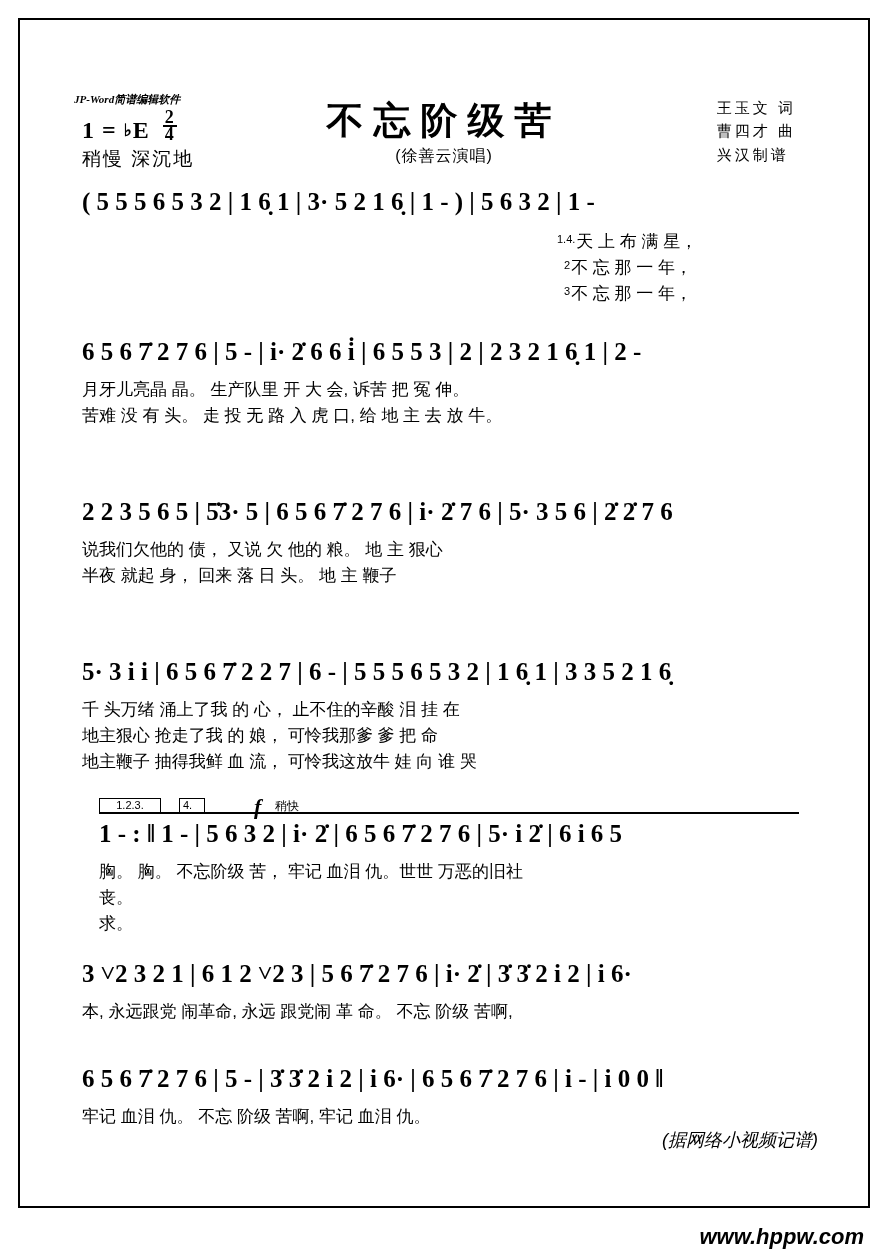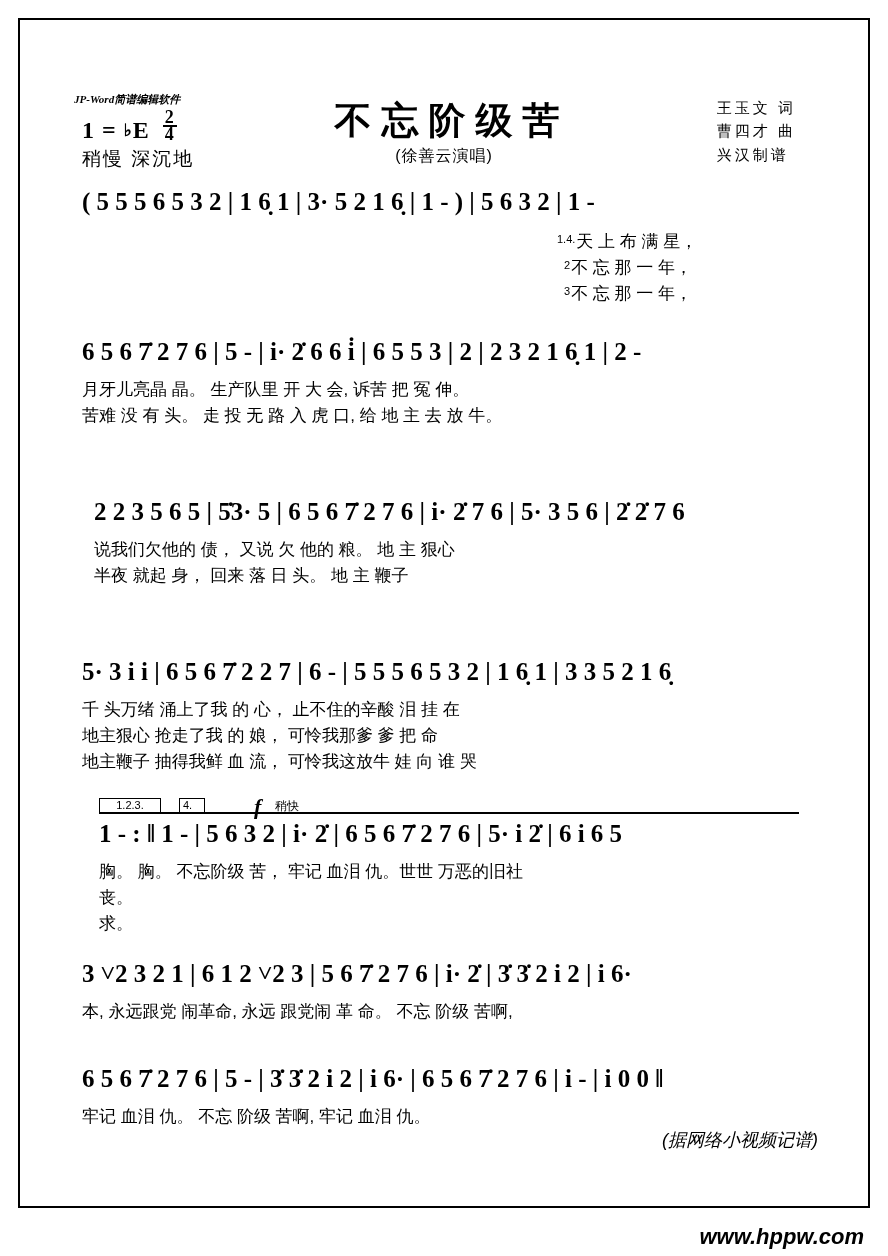--- a/index.html
+++ b/index.html
@@ -46,21 +46,21 @@
     font-size:18px;
   }
   .meter .num{display:block;border-bottom:2px solid #000;padding:0 2px;}
   .meter .den{display:block;padding:0 2px;}
   .tempo-mark{
     position:absolute;left:62px;top:126px;
     font-size:19px;font-family:"Liberation Sans", sans-serif;
     white-space:nowrap;letter-spacing:2px;
   }
   .title{
-    position:absolute;left:8px;top:76px;width:100%;
+    position:absolute;left:0;top:76px;width:100%;
     text-align:center;
     font-size:37px;font-weight:bold;
     letter-spacing:10px;
     font-family:"Liberation Sans", sans-serif;
   }
   .subtitle{
     position:absolute;left:0;top:126px;width:100%;
     text-align:center;
     font-size:16px;
     font-family:"Liberation Sans", sans-serif;
@@ -167,21 +167,21 @@
       </div>
     </div>
 
     <div class="sys" style="top:318px;">
       <div class="notes">6 5 6  7̇ 2 7 6  |  5  -   |  i· 2̇  6 6 i̇  |  6 5 5 3  |  2  |  2 3 2 1  6̣ 1  |  2  -</div>
       <div style="height:6px;"></div>
       <div class="lyr">月牙儿亮晶     晶。      生产队里     开 大 会, 诉苦  把 冤  伸。</div>
       <div class="lyr">苦难  没 有   头。      走 投 无 路   入 虎 口, 给 地 主 去 放  牛。</div>
     </div>
 
-    <div class="sys" style="top:478px;margin-left:12px;">
+    <div class="sys" style="top:478px;">
       <div class="notes">2 2 3 5 6 5  |  5̇3· 5  |  6 5 6   7̇ 2 7 6  |  i· 2̇ 7 6  |  5· 3 5 6  |  2̇ 2̇   7 6</div>
       <div style="height:6px;"></div>
       <div class="lyr">说我们欠他的    债，     又说 欠 他的    粮。       地      主     狠心</div>
       <div class="lyr">半夜  就起     身，     回来 落 日     头。       地      主     鞭子</div>
     </div>
 
     <div class="sys" style="top:638px;">
       <div class="notes">5· 3  i  i  |  6 5 6  7̇ 2 2 7  |  6  -   |  5 5 5 6  5 3 2  |  1 6̣   1  |  3 3 5  2 1 6̣</div>
       <div style="height:6px;"></div>
       <div class="lyr">千 头万绪  涌上了我 的   心，   止不住的辛酸     泪      挂    在</div>

